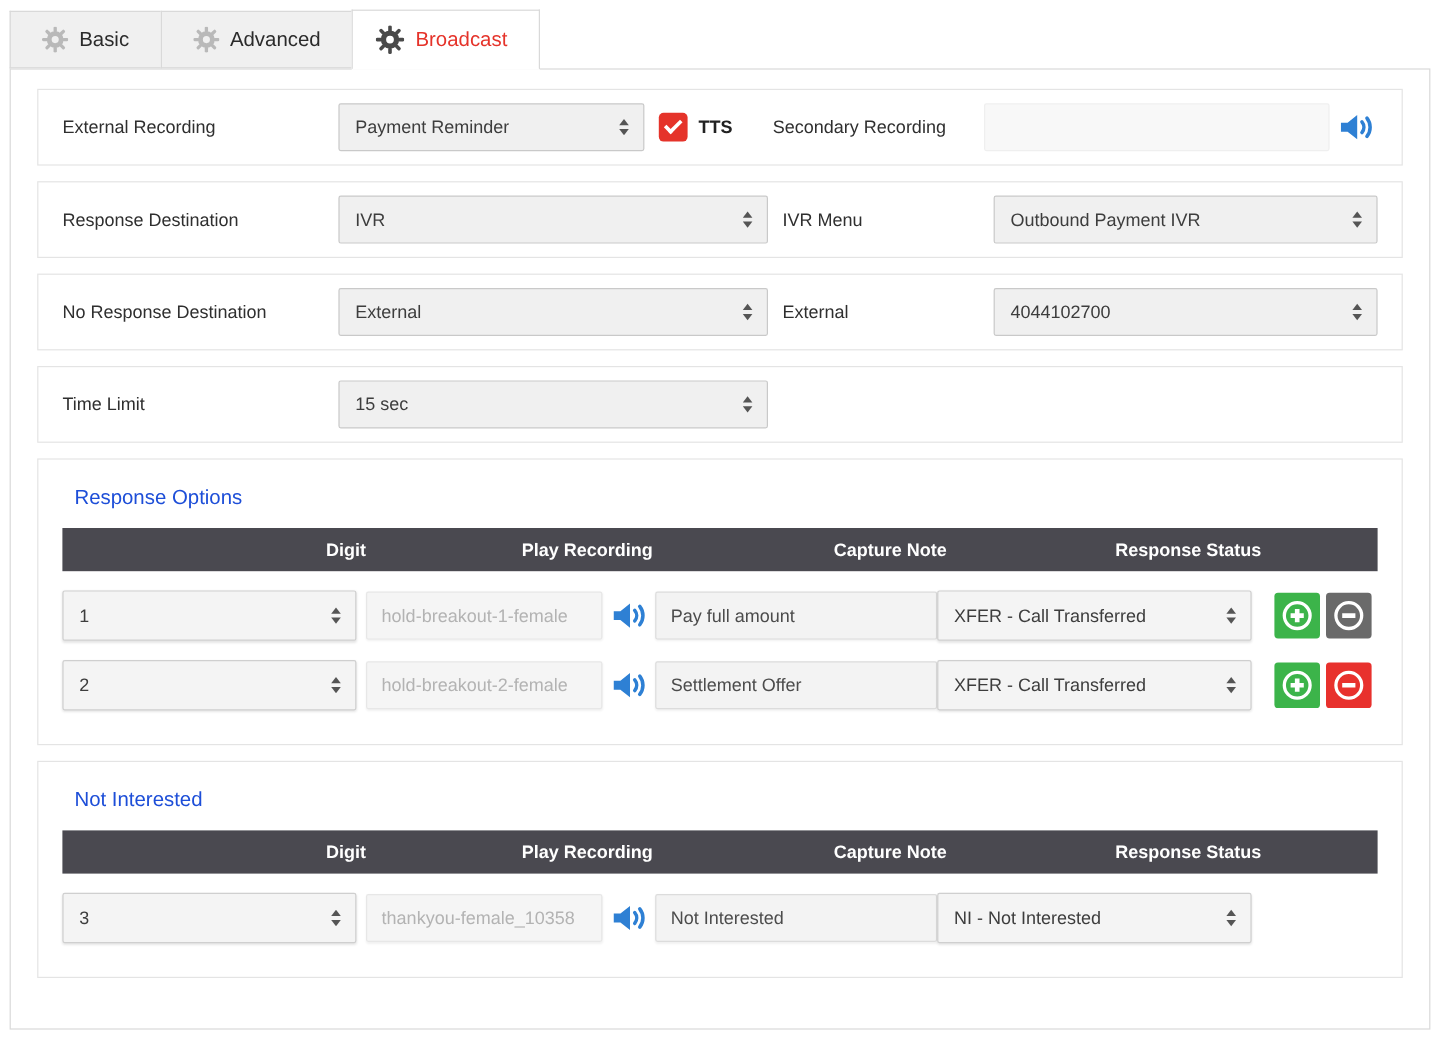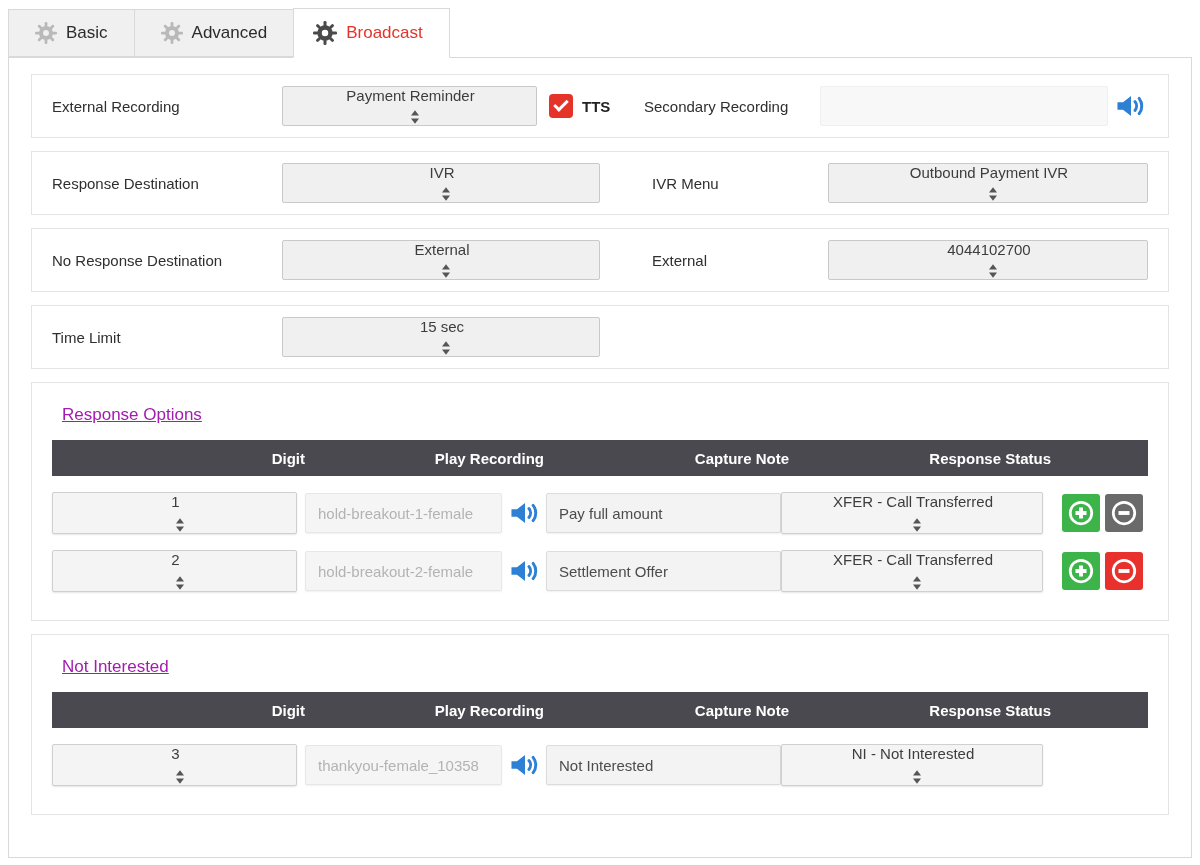--- a/index.html
+++ b/index.html
@@ -24,24 +24,24 @@
   .panel { border:1px solid #e4e4e4; margin:13px 22px 0 22px; background:#fff; }
   .panel.row { height:64px; display:flex; align-items:center; padding:0 20px; }
   .panel.section { padding:6px 20px 28px 20px; }
 
   .lbl { font-size:15px; color:#2f2f2f; }
   .w230 { width:230px; } .w176 { width:176px; }
 
   
   .sel { background:#f0f0f0; border:1px solid #c9c9c9; border-radius:2px; height:40px;
     display:flex; align-items:center; justify-content:space-between; padding:0 11px 0 13px;
-    font-size:15px; color:#3d3d3d; cursor:pointer;flex-direction:column; }
+    font-size:15px; color:#3d3d3d; cursor:pointer; }
   .sel span { white-space:nowrap; overflow:hidden; }
   .caret { width:10px; height:16px; color:#555; flex:none; margin-left:8px; }
-  .sel.w255 { width:255px; } .sel.w318 { width:318px; } .sel.w320 { width:320px; }
+  .sel.w255 { width:255px; } .sel.w318 { width:358px; } .sel.w320 { width:320px; }
   .tsel { height:42px; background:#f4f4f4; border-color:#cfcfcf; box-shadow:0 1px 2px rgba(0,0,0,.10); }
   .tsel.w245 { width:245px; } .tsel.w262 { width:262px; }
 
   
   .inp { background:#f3f3f3; border:1px solid #dcdcdc; border-radius:2px; height:40px;
     padding:0 12px; font-size:15px; color:#4c4c4c; font-family:inherit;
     box-shadow:0 1px 2px rgba(0,0,0,.06); }
   .inp.muted { color:#b3b3b3; background:#f5f5f5; border-color:#e7e7e7; }
   .inp.light { background:#f8f8f8; border-color:#efefef; box-shadow:none; }
   .inp.w288 { width:288px; } .inp.w197 { width:197px; } .inp.w235 { width:235px; }
@@ -52,21 +52,21 @@
   .cb::after { content:""; position:absolute; left:5px; top:6px; width:11px; height:5px;
     border-left:3px solid #fff; border-bottom:3px solid #fff; transform:rotate(-45deg); }
   .ttslbl { font-size:15px; font-weight:bold; color:#222; margin-left:9px; }
 
   
   .spk { background:none; border:none; padding:0; margin:0 0 0 6px; cursor:pointer;
     width:34px; height:34px; display:flex; align-items:center; justify-content:center; flex:none; }
   .spk svg { width:32px; height:30px; color:#2e80d4; }
 
   
-  .sec-title { font-size:17px; font-weight:normal; color:#a21caf; margin:16px 0 15px 10px;text-decoration:underline; }
+  .sec-title { font-size:17px; font-weight:normal; color:#1d4ed8; margin:16px 0 15px 10px; }
   .thead { background:#4a4950; height:36px; display:flex; align-items:center;
     color:#fff; font-weight:bold; font-size:15px; }
   .th { text-align:right;padding-left:19px; } .th1 { width:253px; } .th2 { width:239px; } .th3 { width:245px; } .th4 { width:262px; }
   .trow { display:flex; align-items:center; margin-top:16px; }
   .gap4 { margin-right:4px; } .gap8 { margin-right:8px; } .gap10 { } .gap13 { margin-right:19px; }
 
   
   .abtn { width:38px; height:38px; border:none; border-radius:3px; padding:0; cursor:pointer;
     display:flex; align-items:center; justify-content:center; flex:none; }
   .abtn svg { width:30px; height:30px; color:#fff; }

